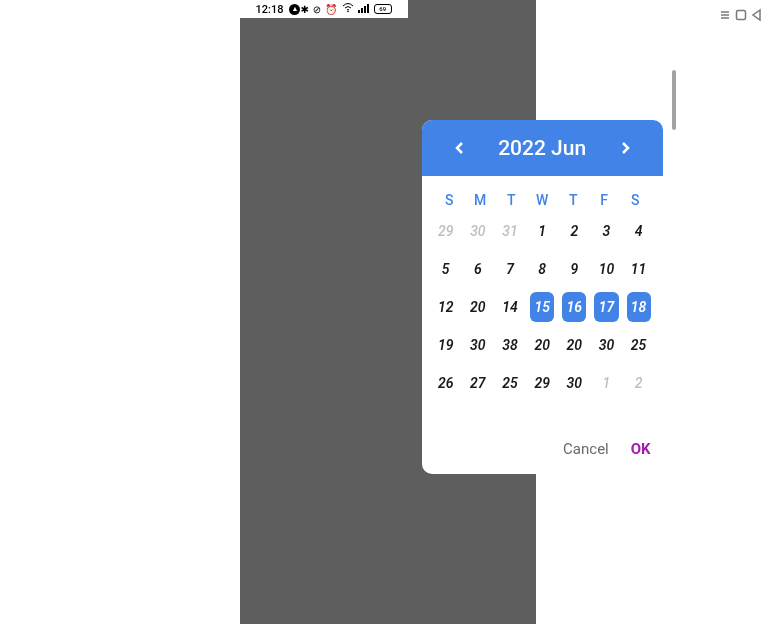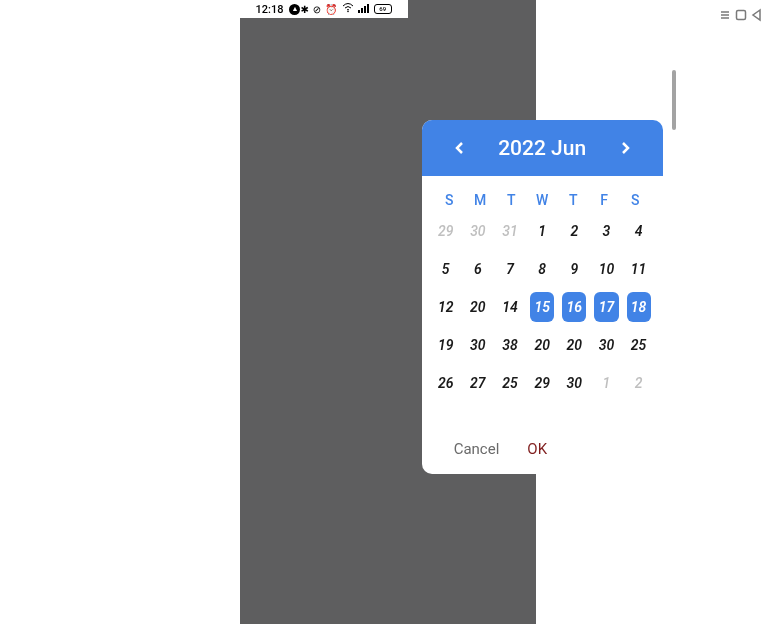--- a/index.html
+++ b/index.html
@@ -178,38 +178,39 @@
       font-weight: 500;
     }
 
     .day-cell.selected {
       background: #4183e6;
       color: #ffffff;
     }
 
     .dialog-actions {
       display: flex;
-      gap: 28px;
-      padding: 18px 32px 16px;
+      justify-content: flex-end;
+      gap: 22px;
+      padding: 18px 12px 16px;
       margin-top: 24px;
     }
 
     .btn-cancel {
       font-size: 15px;
       color: #6a6a6a;
       cursor: pointer;
       background: none;
       border: none;
       font-family: inherit;
     }
 
     .btn-ok {
       font-size: 15px;
-      color: #7f1d1d;
-      font-weight: 400;
+      color: #a21caf;
+      font-weight: 700;
       cursor: pointer;
       background: none;
       border: none;
       font-family: inherit;
     }
 
     .nav-bar {
       height: 30px;
       background: #ffffff;
       display: flex;

